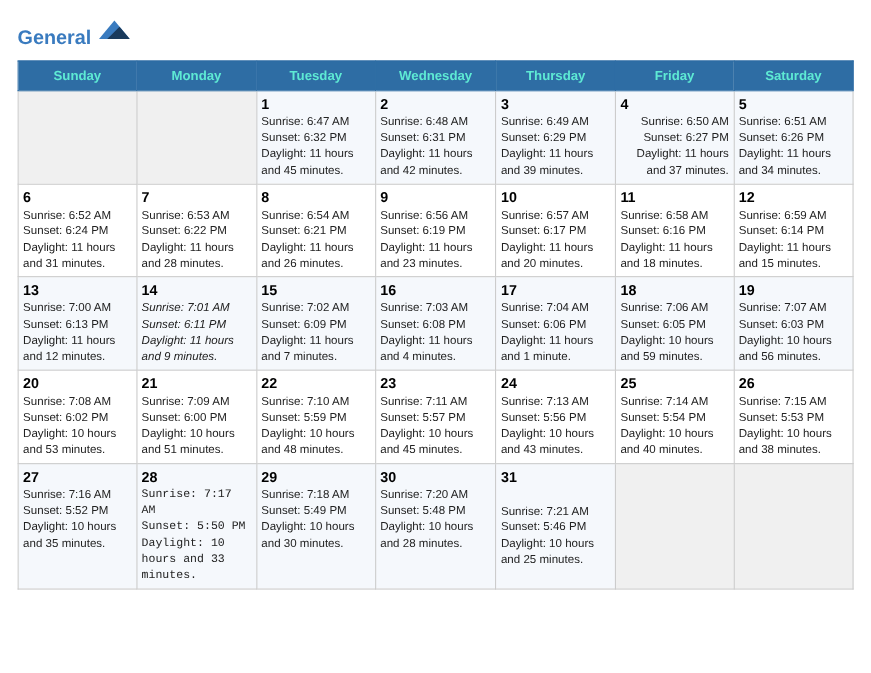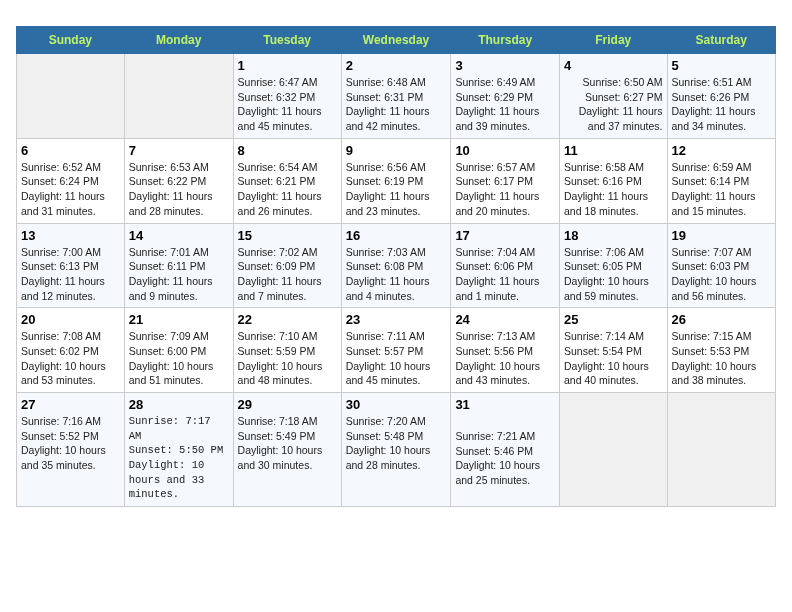--- a/index.html
+++ b/index.html
@@ -46,21 +46,21 @@
       font-size: 14px;
       color: #444;
     }
     table {
       width: 100%;
       border-collapse: collapse;
       font-size: 11px;
     }
     thead th {
       background-color: #2e6da4;
-      color: #bef264;
+      color: #5eead4;
       padding: 6px 4px;
       font-size: 12px;
       font-weight: bold;
       border: 1px solid #2e6da4;
     }
     tbody td {
       border: 1px solid #ccc;
       vertical-align: top;
       padding: 4px;
       height: 80px;
@@ -86,20 +86,30 @@
       background-color: #ffffff;
     }
     .empty { background-color: #f0f0f0 !important; }
   </style>
 </head>
 <body>
 
 <div class="header">
   <div class="logo">
     <div>
+      <div style="display:flex;align-items:center;">
+        <div class="logo-text">
+          <span>General</span>
+          <svg class="logo-icon" viewBox="0 0 30 24" xmlns="http://www.w3.org/2000/svg">
+            <polygon points="0,20 15,2 30,20" fill="#3a7bbf"></polygon>
+            <polygon points="8,20 20,8 30,20" fill="#1a3a5c"></polygon>
+          </svg>
+        </div>
+        <div style="width:4px;"></div>
+      </div>
     </div>
   </div>
   <div class="title-block">
     <div class="month-title"></div>
     <div class="location"></div>
   </div>
 </div>
 
 <table>
   <thead>
@@ -194,21 +204,21 @@
       </tr>
       <tr>
         <td>
           <div class="day-num">13</div>
           <div class="day-info" style="white-space: pre-line;">Sunrise: 7:00 AM
 Sunset: 6:13 PM
 Daylight: 11 hours and 12 minutes.</div>
         </td>
         <td>
           <div class="day-num">14</div>
-          <div class="day-info" style="white-space: pre-line;">Sunrise: 7:01 AM
+          <div class="day-info" style="white-space: pre-line; font-style: italic;">Sunrise: 7:01 AM
 Sunset: 6:11 PM
 Daylight: 11 hours and 9 minutes.</div>
         </td>
         <td>
           <div class="day-num">15</div>
           <div class="day-info" style="white-space: pre-line;">Sunrise: 7:02 AM
 Sunset: 6:09 PM
 Daylight: 11 hours and 7 minutes.</div>
         </td>
         <td>

